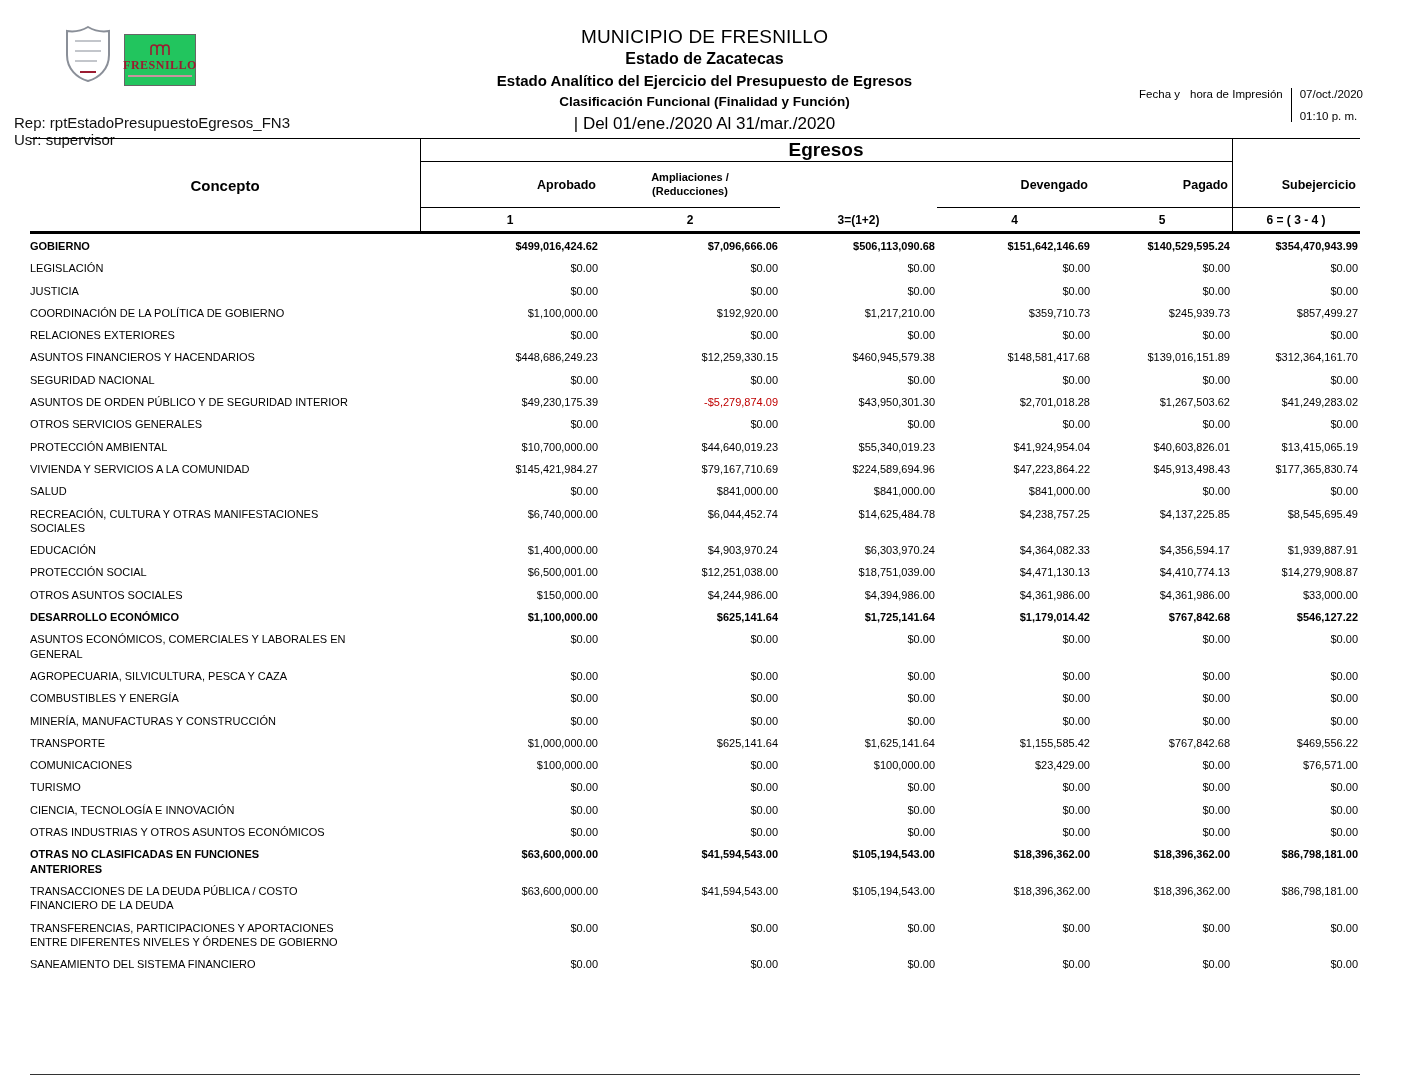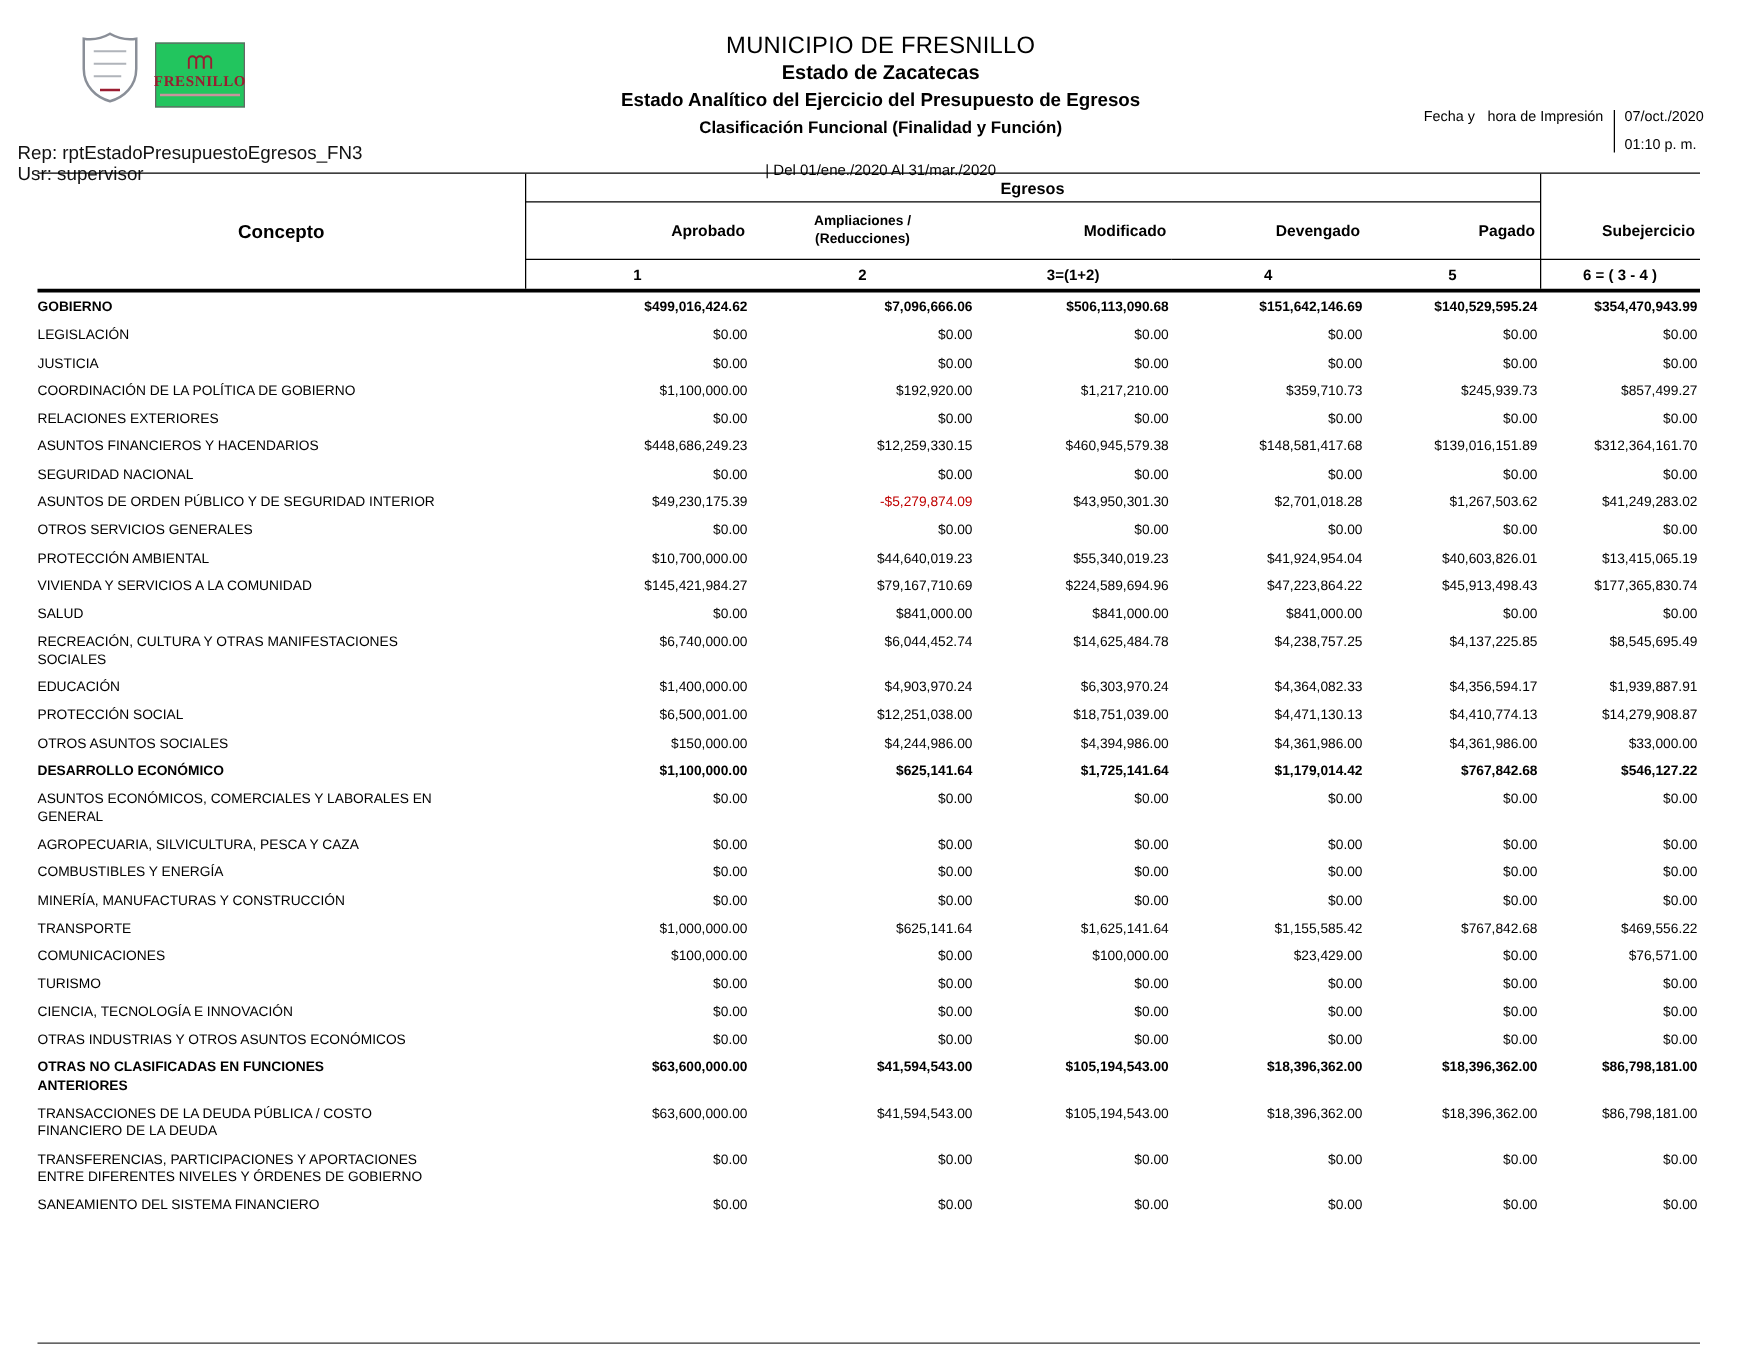--- a/index.html
+++ b/index.html
@@ -21,21 +21,21 @@
     color:#9b1c31; font-weight:bold; font-size:12px; letter-spacing:.5px;
     font-family:"Liberation Serif", serif;
   }
   .fresnillo-tagline { width:64px; height:2px; background:#c9939e; }
 
   .titles { position:absolute; left:0; right:0; top:26px; text-align:center; }
   .t1 { font-size:19px; font-weight:normal; letter-spacing:.2px; }
   .t2 { font-size:16px; font-weight:bold; margin-top:2px; }
   .t3 { font-size:15px; font-weight:bold; margin-top:4px; }
   .t4 { font-size:13.5px; font-weight:bold; margin-top:5px; }
-  .t5 { font-size:12px; margin-top:20px; }
+  .t5 { font-size:17px; margin-top:5px; }
 
   .print-meta { position:absolute; right:46px; top:88px; display:flex; align-items:stretch; font-size:11.5px; }
   .pm-labels  { text-align:right; display:flex; gap:10px; padding-right:8px; }
   .pm-divider { width:1px; background:#000; }
   .pm-values  { display:flex; flex-direction:column; gap:10px; padding-left:8px; }
 
   .report-meta { position:absolute; left:14px; top:114px; font-size:15px; line-height:1.15; color:#111; }
 
   
   .table-wrap { position:absolute; left:30px; top:138px; width:1330px; }
@@ -50,21 +50,21 @@
   }
   .concept-head {
     grid-column:1; grid-row:1/4;
     display:flex; align-items:center; justify-content:center;
     font-weight:bold; font-size:15px;
   }
   .egresos-head {
     grid-column:2/7; grid-row:1;
     border-bottom:1px solid #000;
     display:flex; align-items:center; justify-content:center;
-    font-weight:bold; font-size:13px;
+    font-weight:bold; font-size:19px;
   }
   .col-head {
     grid-row:2; border-bottom:1px solid #000;
     display:flex; align-items:center; justify-content:flex-end;
     padding-right:4px; font-weight:bold; font-size:12.5px; box-sizing:border-box;
   }
   .col-head.center {
     flex-direction:column; justify-content:center; align-items:center;
     padding-right:0; font-size:11px; line-height:1.25; text-align:center;
   }
@@ -136,21 +136,20 @@
 
     <div class="thead">
       <div class="concept-head">Concepto</div>
       <div class="egresos-head">Egresos</div>
 
       <div class="col-head gc2">Aprobado</div>
       <div class="col-head center gc3">
         <span>Ampliaciones /</span>
         <span>(Reducciones)</span>
       </div>
-      <div class="col-head gc4">Modificado</div>
       <div class="col-head gc5">Devengado</div>
       <div class="col-head gc6">Pagado</div>
       <div class="col-head gc7">Subejercicio</div>
 
       <div class="col-num gc2">1</div>
       <div class="col-num gc3">2</div>
       <div class="col-num gc4">3=(1+2)</div>
       <div class="col-num gc5">4</div>
       <div class="col-num gc6">5</div>
       <div class="col-num gc7">6 = ( 3 - 4 )</div>

